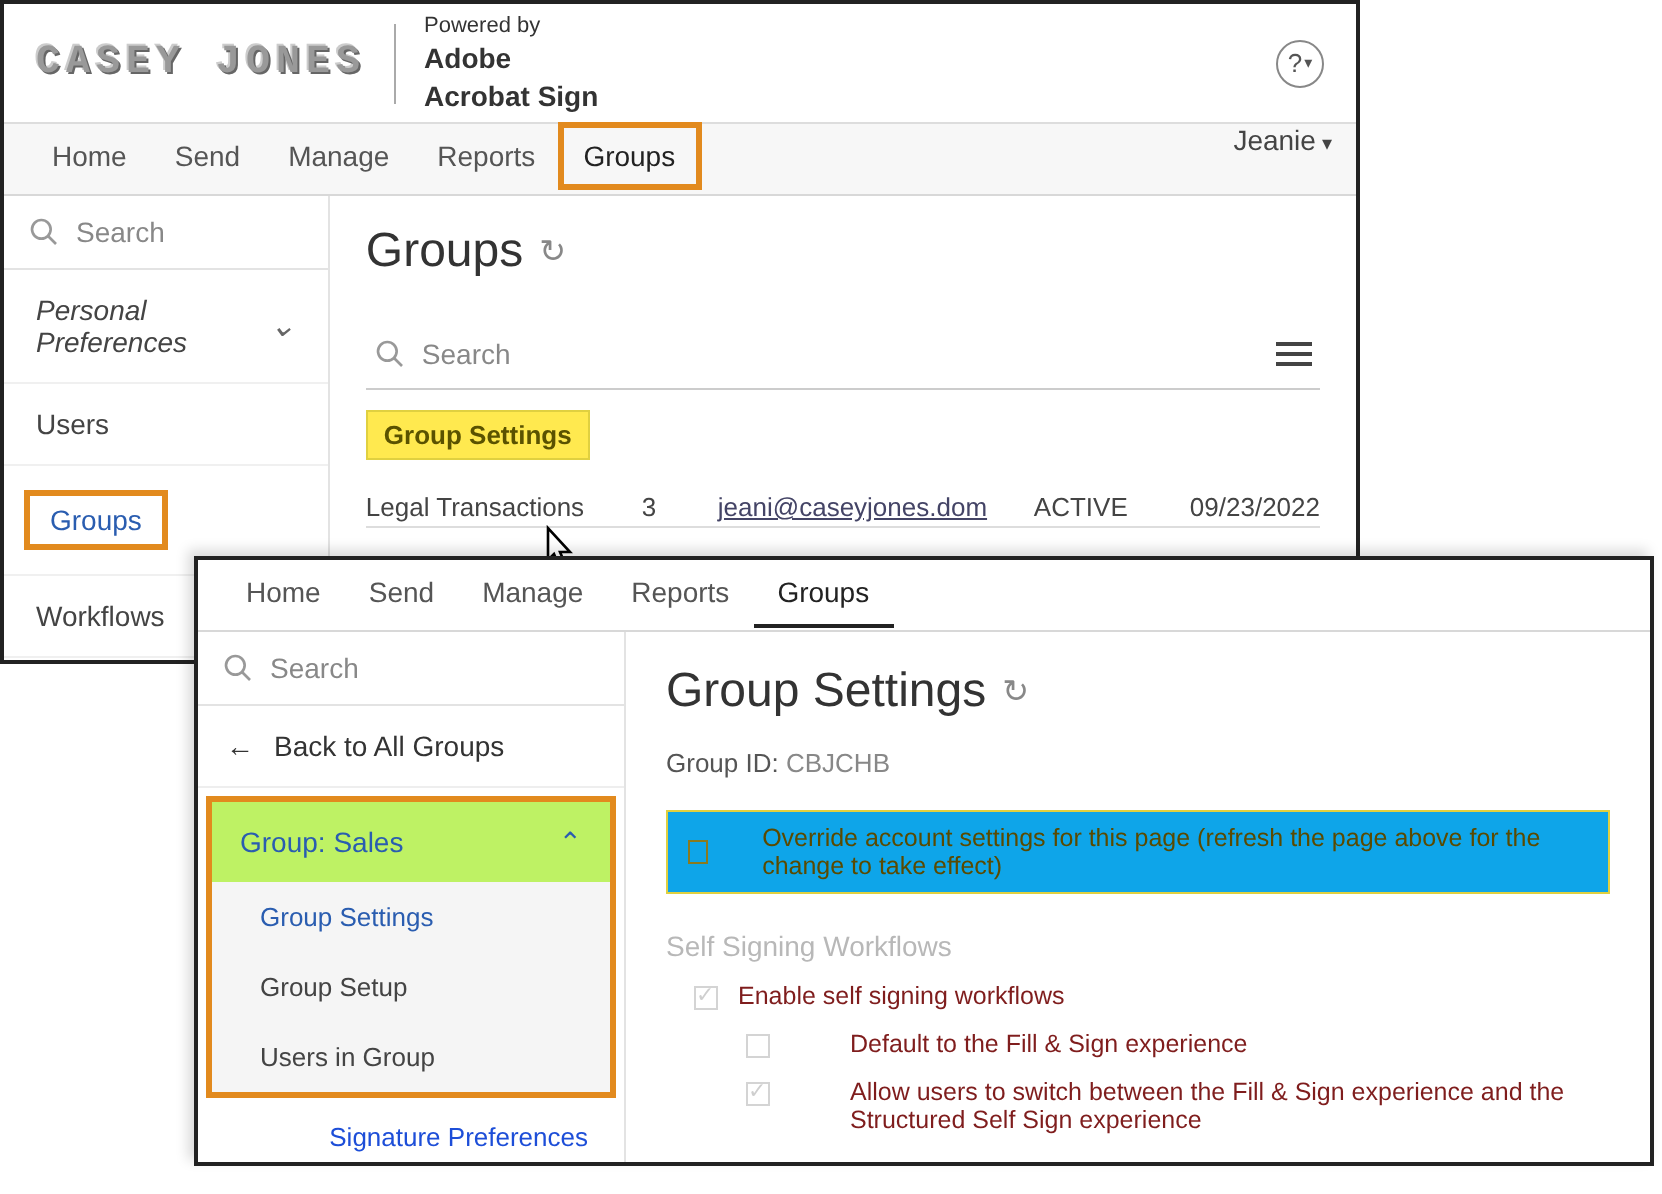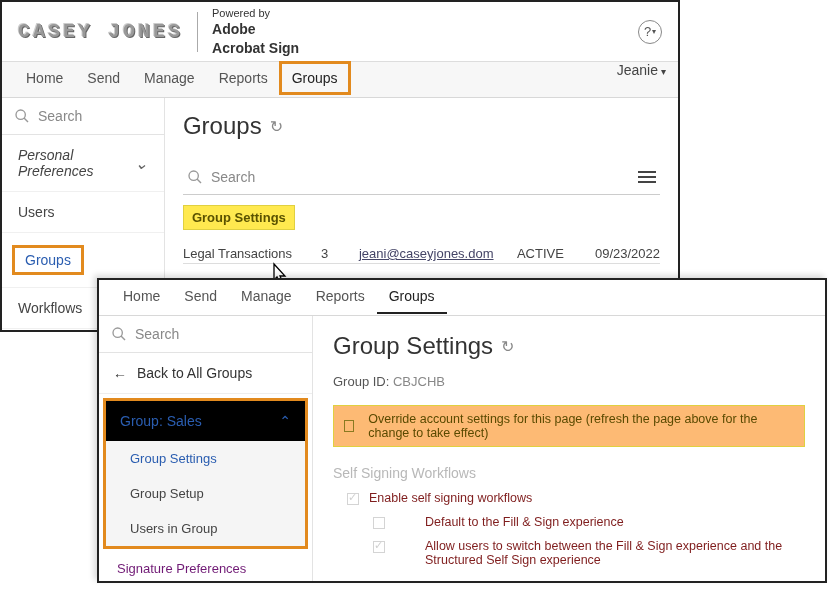--- a/index.html
+++ b/index.html
@@ -39,30 +39,30 @@
 .gs-hl { background:#ffe94f; padding:4px 8px; font-size:13px; font-weight:700; color:#5a5200; display:inline-block; margin-top:10px; border:1px solid #e0d040; }
 .table-row { display:flex; gap:18px; font-size:13px; color:#444; margin-top:16px; border-bottom:1px solid #ddd; padding-bottom:2px; }
 .table-row span:nth-child(1){ width:120px; } 
 .table-row span:nth-child(2){ width:20px; }
 .table-row span:nth-child(3){ width:140px; text-decoration:underline; color:#446; cursor:pointer; }
 .table-row span:nth-child(4){ width:60px; }
 .cursor { position:absolute; left:264px; top:260px; font-size:22px; pointer-events:none; }
 .body-2 { display:flex; height: calc(100% - 36px); }
 .side2 { width: 214px; border-right: 1px solid #e3e3e3; }
 .back-row { display:flex; align-items:center; padding: 12px 14px; font-size:14px; color:#333; cursor:pointer; gap:10px; border-bottom:1px solid #eee; }
-.group-head { display:flex; justify-content:space-between; align-items:center; padding: 12px 14px; font-size:14px; color:#2a5db0; cursor:pointer; border:3px solid #e28a1e; border-bottom:none; margin:4px 4px 0 4px; background:#000000; }
+.group-head { display:flex; justify-content:space-between; align-items:center; padding: 12px 14px; font-size:14px; color:#2a5db0; cursor:pointer; border:3px solid #e28a1e; border-bottom:none; margin:4px 4px 0 4px; background:#bef264; }
 .group-head::after { content:"⌃"; color:#2a5db0; font-size:14px; }
 .sub-wrap { border:3px solid #e28a1e; border-top:none; margin:0 4px; background:#f5f5f5; }
 .sub { padding:10px 24px; font-size:13px; color:#444; cursor:pointer; }
 .sub.active { color:#2a5db0; }
-.sigpref { padding:12px 18px; font-size:13px; color:#701a75; cursor:pointer; }
+.sigpref { padding:12px 18px; font-size:13px; color:#1d4ed8; cursor:pointer;text-align:right; }
 .main2 { flex:1; padding: 16px 20px; overflow:hidden; }
 .gid { font-size:13px; color:#555; margin:14px 0 16px; }
 .gid .val { color:#888; }
-.override { background:#fdba74; padding:6px 10px; font-size:12.5px; color:#5a4a00; border:1px solid #e0d040; display:flex; align-items:center; gap:14px; cursor:pointer; }
+.override { background:#0ea5e9; padding:6px 10px; font-size:12.5px; color:#5a4a00; border:1px solid #e0d040; display:flex; align-items:center; gap:27px; cursor:pointer; }
 .override .cb { width:12px; height:12px; border:1.5px solid #8a7a20; display:inline-block; }
 .section-h { font-size:14px; color:#b8b8b8; margin-top:18px; }
 .opt { font-size:12.5px; color:#7f1d1d; margin-top:10px; display:flex; gap:10px; align-items:flex-start; padding-left:14px; }
 .opt.indent { padding-left:40px;gap:40px; }
 .opt .cb2 { width:12px; height:12px; border:1.5px solid #d4d4d4; display:inline-block; flex-shrink:0; margin-top:2px; position:relative; }
 .opt .cb2.checked::after { content:"✓"; position:absolute; left:0; top:-3px; font-size:11px; color:#cfcfcf; }
 svg.mag { width:16px; height:16px; }
 </style>
 </head>
 <body>

